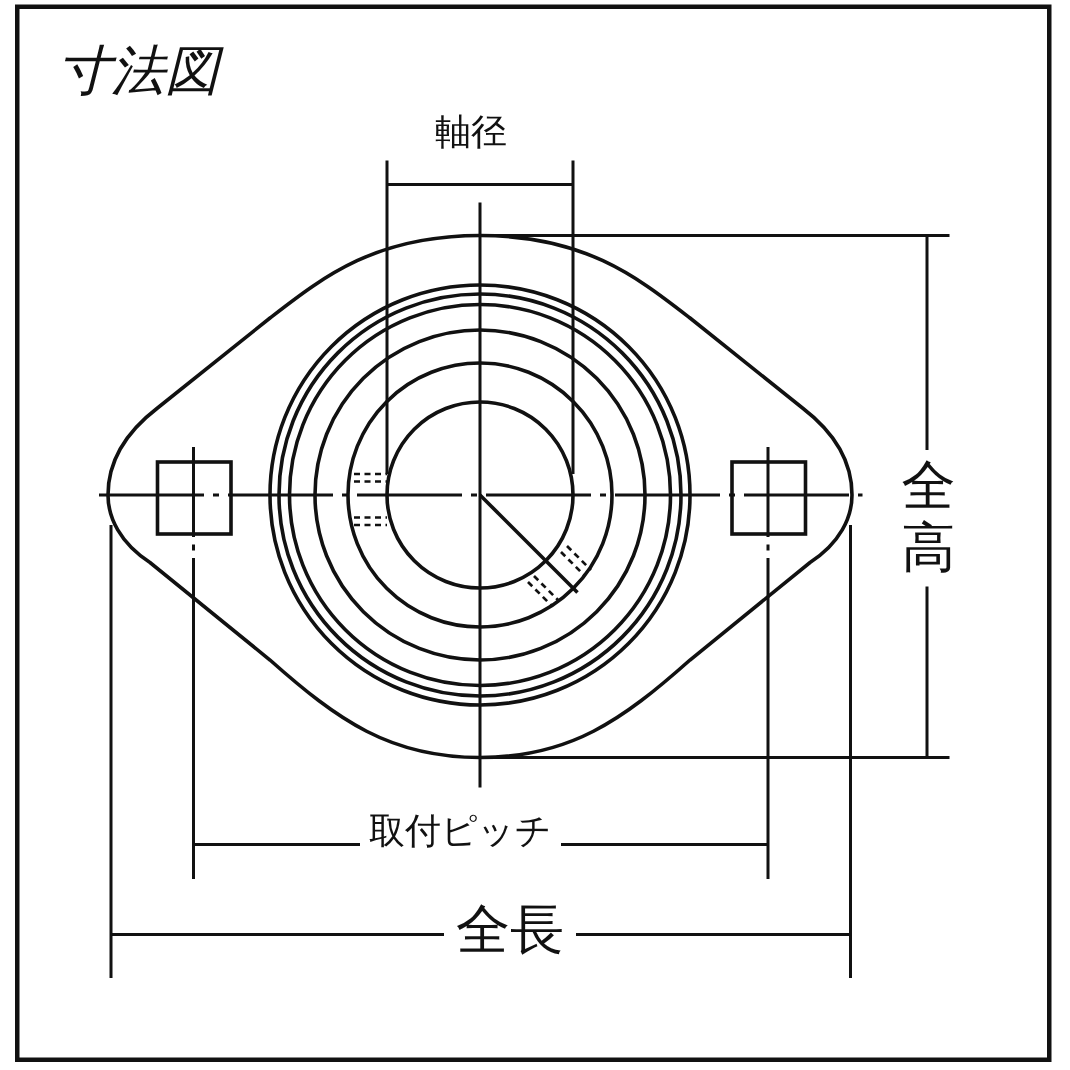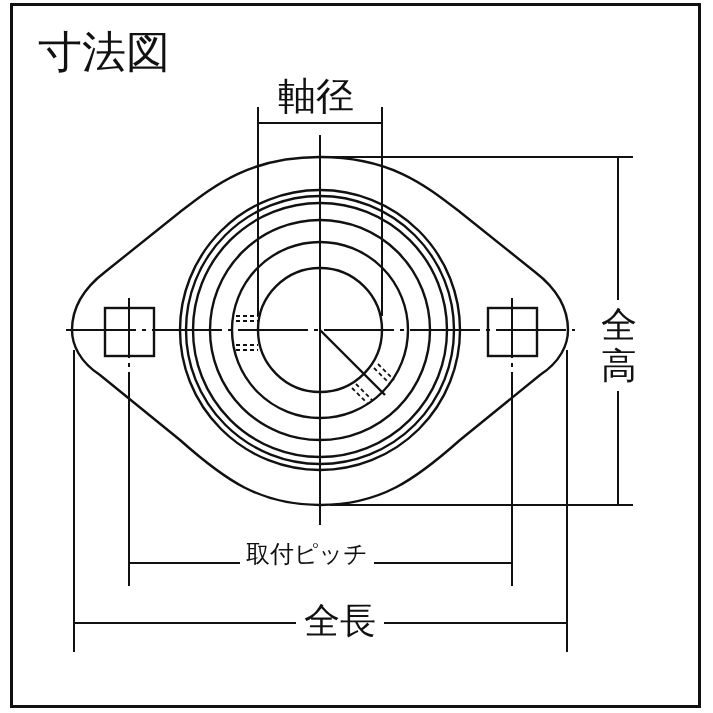--- a/index.html
+++ b/index.html
@@ -34,27 +34,28 @@
     .label {
       position: absolute;
       color: #111111;
       background: #ffffff;
       white-space: nowrap;
       line-height: 1;
     }
     .title {
       left: 38px;
       top: 30px;
-      font-size: 44px;
+      font-size: 36px;
       background: transparent;
+      font-style: italic;
     }
     .shaft-dia {
-      left: 278px;
+      left: 290px;
       top: 77px;
-      font-size: 38px;
+      font-size: 24px;
       background: transparent;
       font-family: Liberation Serif, serif;
     }
     .total-height {
       left: 598px;
       top: 300px;
       width: 42px;
       font-size: 36px;
       text-align: center;
       line-height: 1.15;

